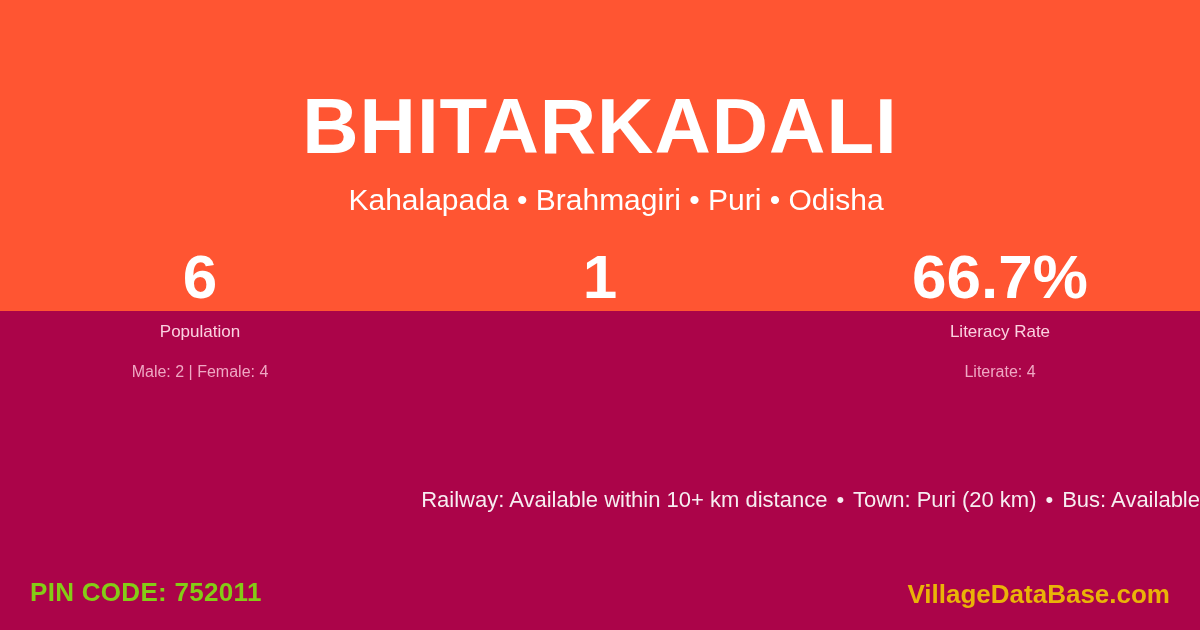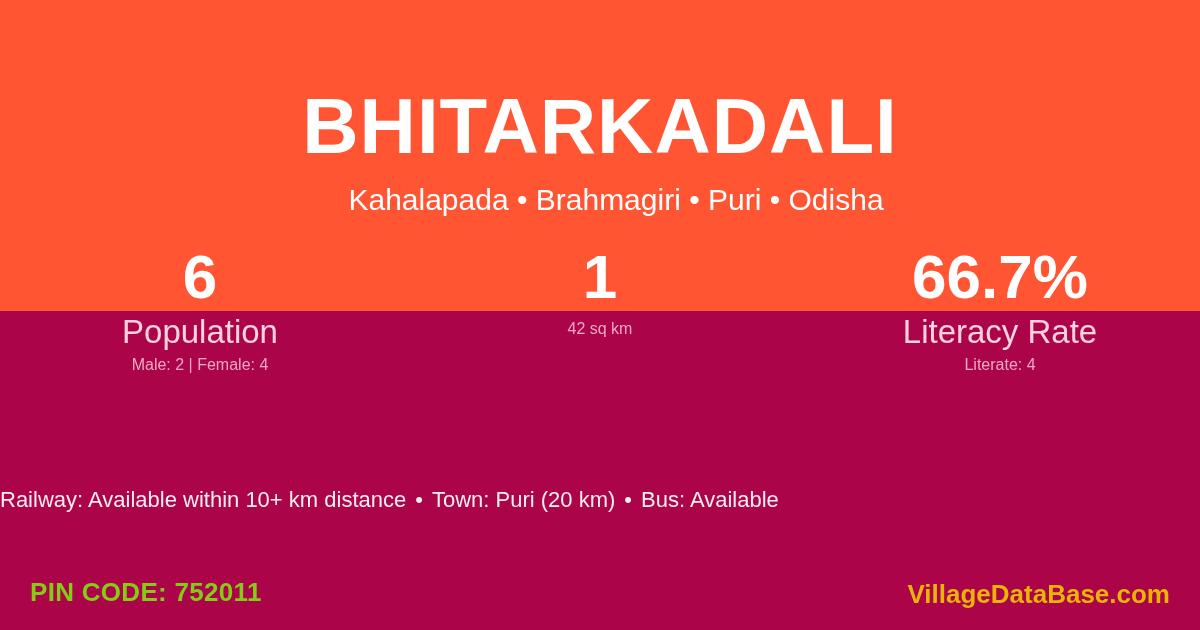--- a/index.html
+++ b/index.html
@@ -76,42 +76,42 @@
   .stat-value {
     font-size: 62px;
     font-weight: bold;
     color: #FFFFFF;
     line-height: 66px;
     height: 66px;
     white-space: nowrap;
   }
   .stat-label {
     margin-top: 7px;
-    font-size: 33px;
+    font-size: 17px;
     font-weight: normal;
     color: #FBD2E0;
     line-height: 29px;
     white-space: nowrap;
   }
   .stat-sub {
-    margin-top: 9px;
+    margin-top: 16px;
     font-size: 16px;
     font-weight: normal;
     color: #EFA8C3;
     line-height: 19px;
     white-space: nowrap;
   }
 
   
   .transport {
     position: absolute;
     left: 0;
     top: 486px;
     width: 1200px;
-    text-align: left;
+    text-align: right;
     font-size: 22px;
     font-weight: normal;
     color: #F7EDF1;
     line-height: 28px;
     white-space: nowrap;
   }
   .transport .sep {
     padding: 0 9px;
     color: #F7EDF1;
   }
@@ -153,21 +153,20 @@
   <div class="stats">
 
     <div class="stat">
       <div class="stat-value">6</div>
       <div class="stat-label">Population</div>
       <div class="stat-sub">Male: 2 | Female: 4</div>
     </div>
 
     <div class="stat">
       <div class="stat-value">1</div>
-      <div class="stat-sub">42 sq km</div>
     </div>
 
     <div class="stat">
       <div class="stat-value">66.7%</div>
       <div class="stat-label">Literacy Rate</div>
       <div class="stat-sub">Literate: 4</div>
     </div>
 
   </div>
 

